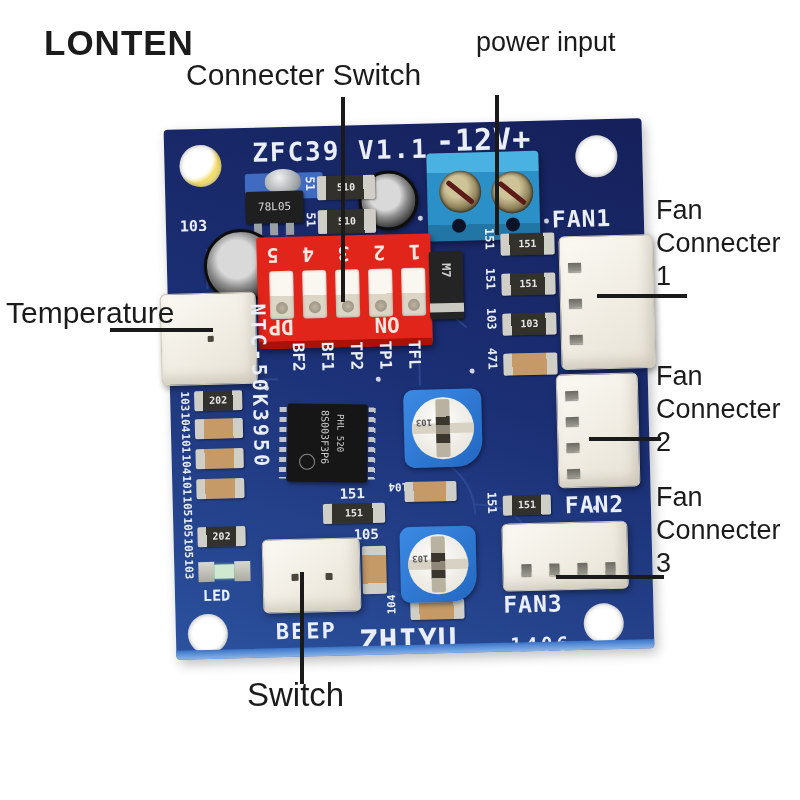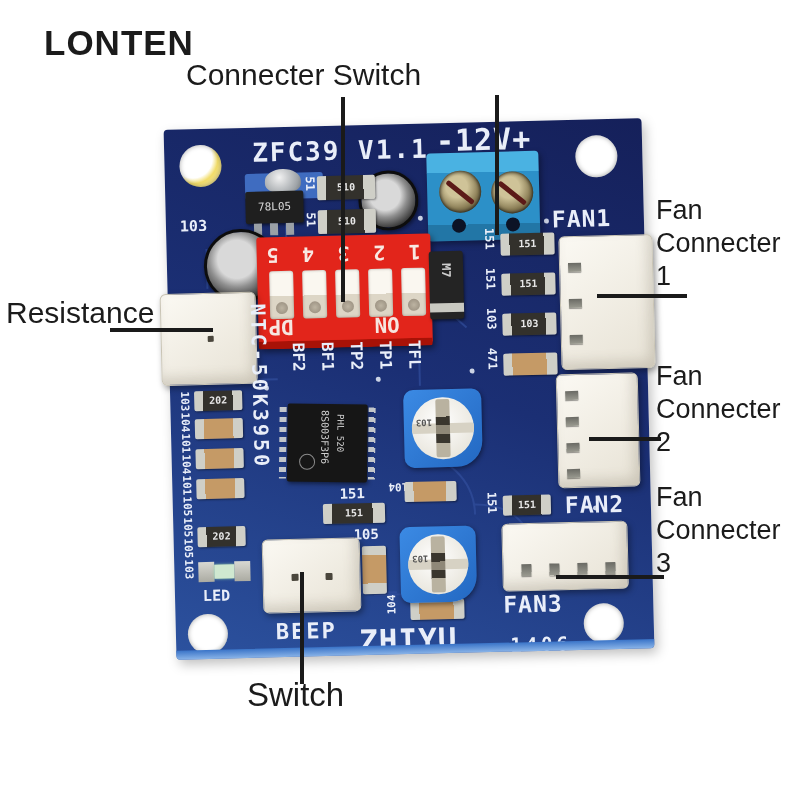--- a/index.html
+++ b/index.html
@@ -265,24 +265,25 @@
 <div class="callout" style="left:597px;top:294px;width:90px;height:4px;"></div>
 <div class="callout" style="left:589px;top:437px;width:72px;height:4px;"></div>
 <div class="callout" style="left:556px;top:575px;width:108px;height:4px;"></div>
 <div class="callout" style="left:300px;top:572px;width:4px;height:112px;"></div>
 
 <div class="ann" style="left:44px;top:26px;font-size:35px;font-weight:bold;letter-spacing:1px;">LONTEN</div>
 
 <div class="ann" style="left:186px;top:58px;font-size:30px;">Connecter Switch</div>
 
 <div class="ann" style="left:476px;top:26px;font-size:27px;line-height:33px;">
+  <div>power input</div>
 </div>
 
 <div class="ann" style="left:6px;top:294px;font-size:30px;line-height:37px;">
-  <div>Resistance</div>
+  <div>Temperature</div>
 </div>
 
 <div class="ann" style="left:656px;top:194px;font-size:27px;line-height:33px;">
   <div>Fan</div>
   <div>Connecter</div>
   <div>1</div>
 </div>
 
 <div class="ann" style="left:656px;top:360px;font-size:27px;line-height:33px;">
   <div>Fan</div>

